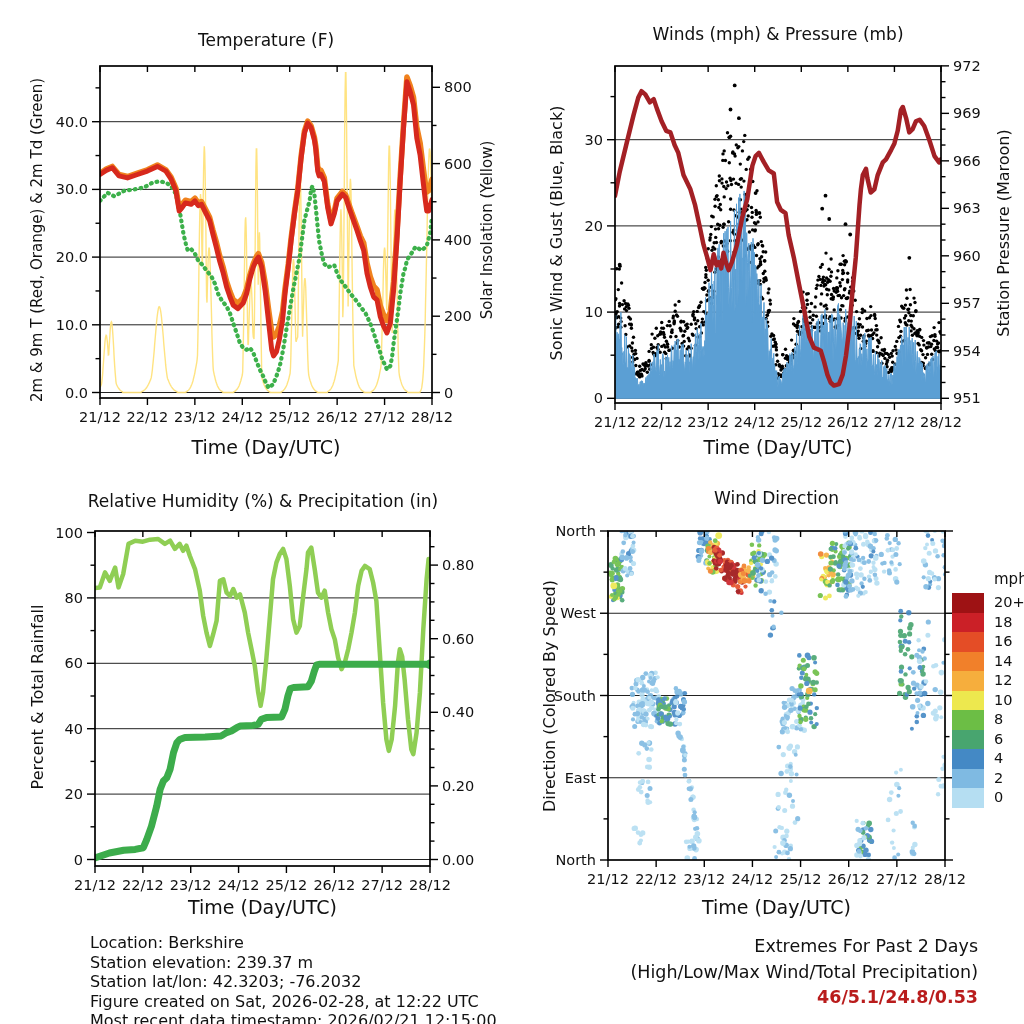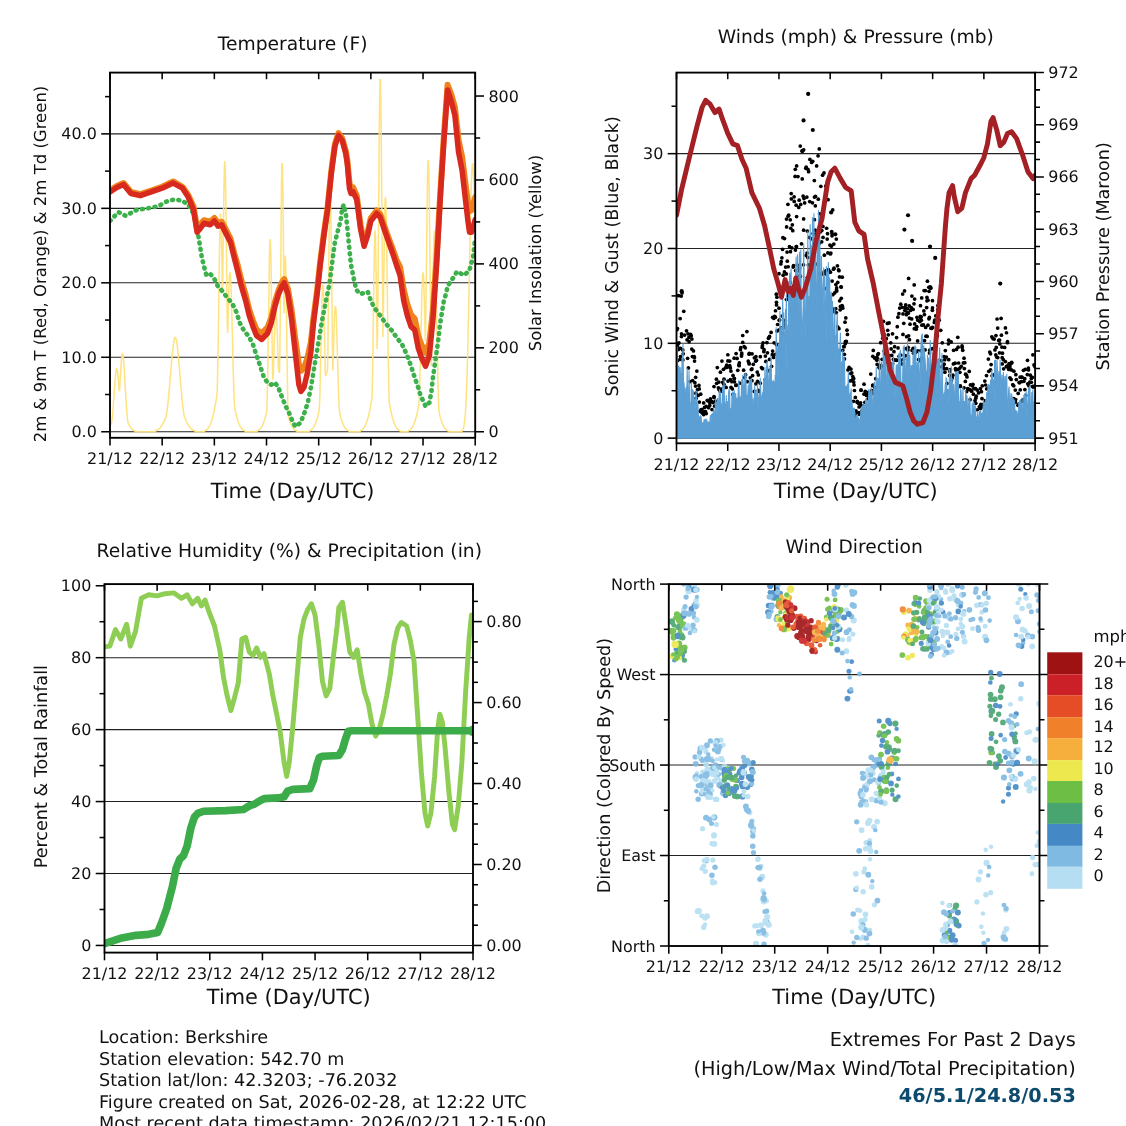--- a/index.html
+++ b/index.html
@@ -2360,24 +2360,24 @@
         <div class="legend-label" style="top: 179px;">4</div>
         <div class="legend-swatch" style="top: 198.5px; background: rgb(127, 186, 226);"></div>
         <div class="legend-label" style="top: 198.5px;">2</div>
         <div class="legend-swatch" style="top: 218px; background: rgb(181, 222, 242);"></div>
         <div class="legend-label" style="top: 218px;">0</div>
       </div>
   </div>
 
   <div class="footer-left">
     <div>Location: Berkshire</div>
-    <div>Station elevation: 542.70 m</div>
+    <div>Station elevation: 239.37 m</div>
     <div>Station lat/lon: 42.3203; -76.2032</div>
     <div>Figure created on Sat, 2026-02-28, at 12:22 UTC</div>
     <div>Most recent data timestamp: 2026/02/21 12:15:00</div>
   </div>
 
   <div class="footer-right">
     <div>Extremes For Past 2 Days</div>
     <div>(High/Low/Max Wind/Total Precipitation)</div>
-    <div class="extremes-values" id="extremes-values" style="color: #0c4a6e;">46/5.1/24.8/0.53</div>
+    <div class="extremes-values" id="extremes-values" style="color: #b91c1c;">46/5.1/24.8/0.53</div>
   </div>
 </div>
 
 </body></html>

